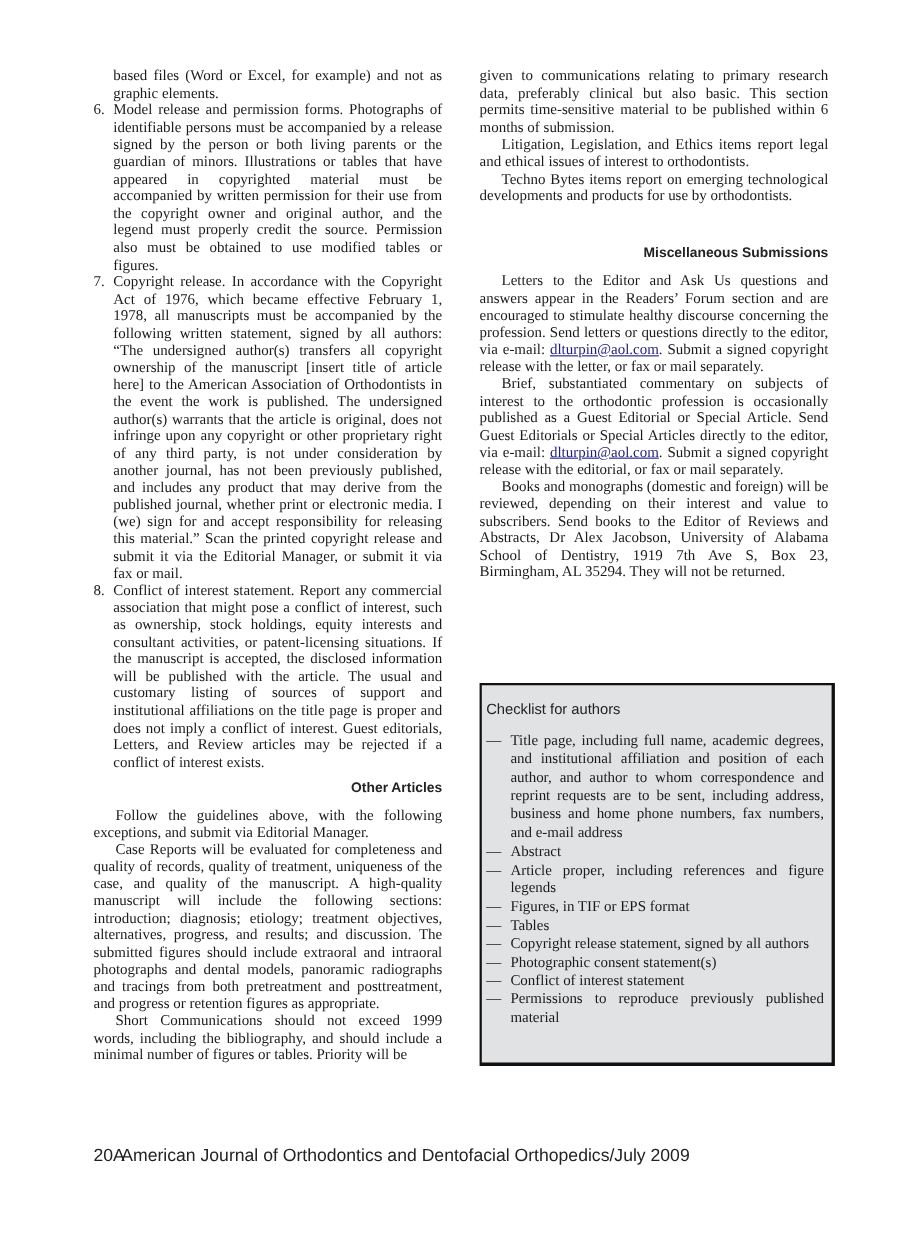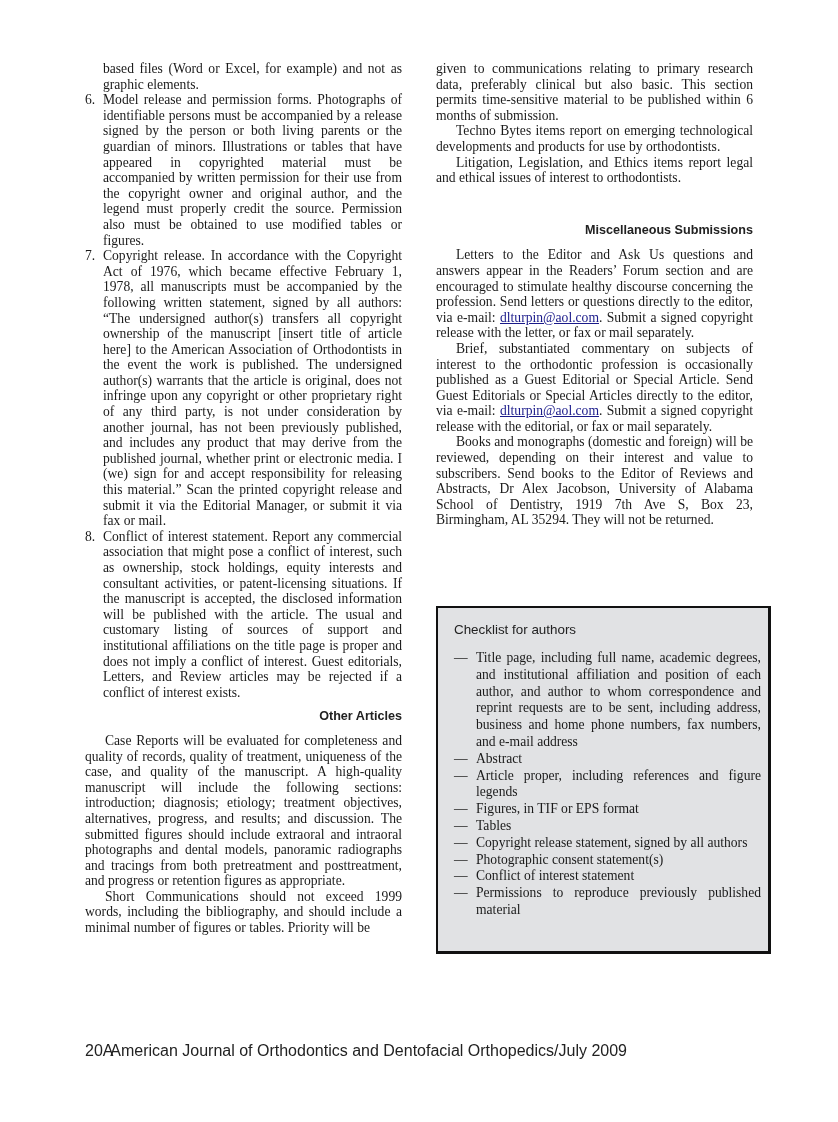--- a/index.html
+++ b/index.html
@@ -12,23 +12,23 @@
   .para.ind { text-indent: 20px; }
   ol.items { margin: 0; padding: 0; list-style: none; }
   ol.items li { position: relative; padding-left: 18px; margin: 0; }
   .num { position: absolute; left: 0; top: 0; }
   .cont { padding-left: 18px; margin: 0; }
   .heading { font-family: "Liberation Sans", "DejaVu Sans", sans-serif; font-size: 12.6px; color: #222; text-align: right; margin: 0; }
   .h-other { margin-top: 9px; margin-bottom: 8px; }
   .h-misc { margin-top: 37px; margin-bottom: 9px; }
   a.email { color: #1a1a8a; text-decoration: underline; }
   .box {
-    position: absolute; left: 436px; top: 606px; width: 307px; height: 335px;
+    position: absolute; left: 436px; top: 621px; width: 307px; height: 335px;
     background: #e1e2e4; border: 2px solid #111; border-right-width: 3px; border-bottom-width: 3px;
-    padding: 8px 7px 0 16px; box-sizing: content-box;
+    padding: 8px 7px 0 4px; box-sizing: content-box;
   }
   .box-title { font-family: "Liberation Sans", "DejaVu Sans", sans-serif; font-size: 13.4px; color: #222; margin: 6px 0 13px 0; }
   .box ul { list-style: none; margin: 0; padding: 0; font-family: "Liberation Serif", "DejaVu Serif", serif; font-size: 13.6px; line-height: 16.8px; text-align: justify; }
   .box li { position: relative; padding-left: 22px; }
   .dash { position: absolute; left: 0; top: 0; }
   .footer { position: absolute; top: 1042px; font-family: "Liberation Sans", "DejaVu Sans", sans-serif; font-size: 16px; color: #222; }
   .footer-left { left: 85px; }
   .footer-right { right: 93px; }
 </style>
 </head>
@@ -46,28 +46,29 @@
       <li>
         <span class="num">7.</span>
         <span>Copyright release. In accordance with the Copyright Act of 1976, which became effective February 1, 1978, all manuscripts must be accompanied by the following written statement, signed by all authors: “The undersigned author(s) transfers all copyright ownership of the manuscript [insert title of article here] to the American Association of Orthodontists in the event the work is published. The undersigned author(s) warrants that the article is original, does not infringe upon any copyright or other proprietary right of any third party, is not under consideration by another journal, has not been previously published, and includes any product that may derive from the published journal, whether print or electronic media. I (we) sign for and accept responsibility for releasing this material.” Scan the printed copyright release and submit it via the Editorial Manager, or submit it via fax or mail.</span>
       </li>
       <li>
         <span class="num">8.</span>
         <span>Conflict of interest statement. Report any commercial association that might pose a conflict of interest, such as ownership, stock holdings, equity interests and consultant activities, or patent-licensing situations. If the manuscript is accepted, the disclosed information will be published with the article. The usual and customary listing of sources of support and institutional affiliations on the title page is proper and does not imply a conflict of interest. Guest editorials, Letters, and Review articles may be rejected if a conflict of interest exists.</span>
       </li>
     </ol>
     <h3 class="heading h-other">Other Articles</h3>
+    <p class="para ind">Follow the guidelines above, with the following exceptions, and submit via Editorial Manager.</p>
     <p class="para ind">Case Reports will be evaluated for completeness and quality of records, quality of treatment, uniqueness of the case, and quality of the manuscript. A high-quality manuscript will include the following sections: introduction; diagnosis; etiology; treatment objectives, alternatives, progress, and results; and discussion. The submitted figures should include extraoral and intraoral photographs and dental models, panoramic radiographs and tracings from both pretreatment and posttreatment, and progress or retention figures as appropriate.</p>
     <p class="para ind">Short Communications should not exceed 1999 words, including the bibliography, and should include a minimal number of figures or tables. Priority will be</p>
   </div>
 
   <div class="col col-right">
     <p class="para">given to communications relating to primary research data, preferably clinical but also basic. This section permits time-sensitive material to be published within 6 months of submission.</p>
+    <p class="para ind">Litigation, Legislation, and Ethics items report legal and ethical issues of interest to orthodontists.</p>
     <p class="para ind">Techno Bytes items report on emerging technological developments and products for use by orthodontists.</p>
-    <p class="para ind">Litigation, Legislation, and Ethics items report legal and ethical issues of interest to orthodontists.</p>
 
     <h3 class="heading h-misc">Miscellaneous Submissions</h3>
 
     <p class="para ind"><span>Letters to the Editor and Ask Us questions and answers appear in the Readers’ Forum section and are encouraged to stimulate healthy discourse concerning the profession. Send letters or questions directly to the editor, via e-mail: </span><a class="email" href="#">dlturpin@aol.com</a><span>. Submit a signed copyright release with the letter, or fax or mail separately.</span></p>
 
     <p class="para ind"><span>Brief, substantiated commentary on subjects of interest to the orthodontic profession is occasionally published as a Guest Editorial or Special Article. Send Guest Editorials or Special Articles directly to the editor, via e-mail: </span><a class="email" href="#">dlturpin@aol.com</a><span>. Submit a signed copyright release with the editorial, or fax or mail separately.</span></p>
 
     <p class="para ind">Books and monographs (domestic and foreign) will be reviewed, depending on their interest and value to subscribers. Send books to the Editor of Reviews and Abstracts, Dr Alex Jacobson, University of Alabama School of Dentistry, 1919 7th Ave S, Box 23, Birmingham, AL 35294. They will not be returned.</p>
   </div>
 

